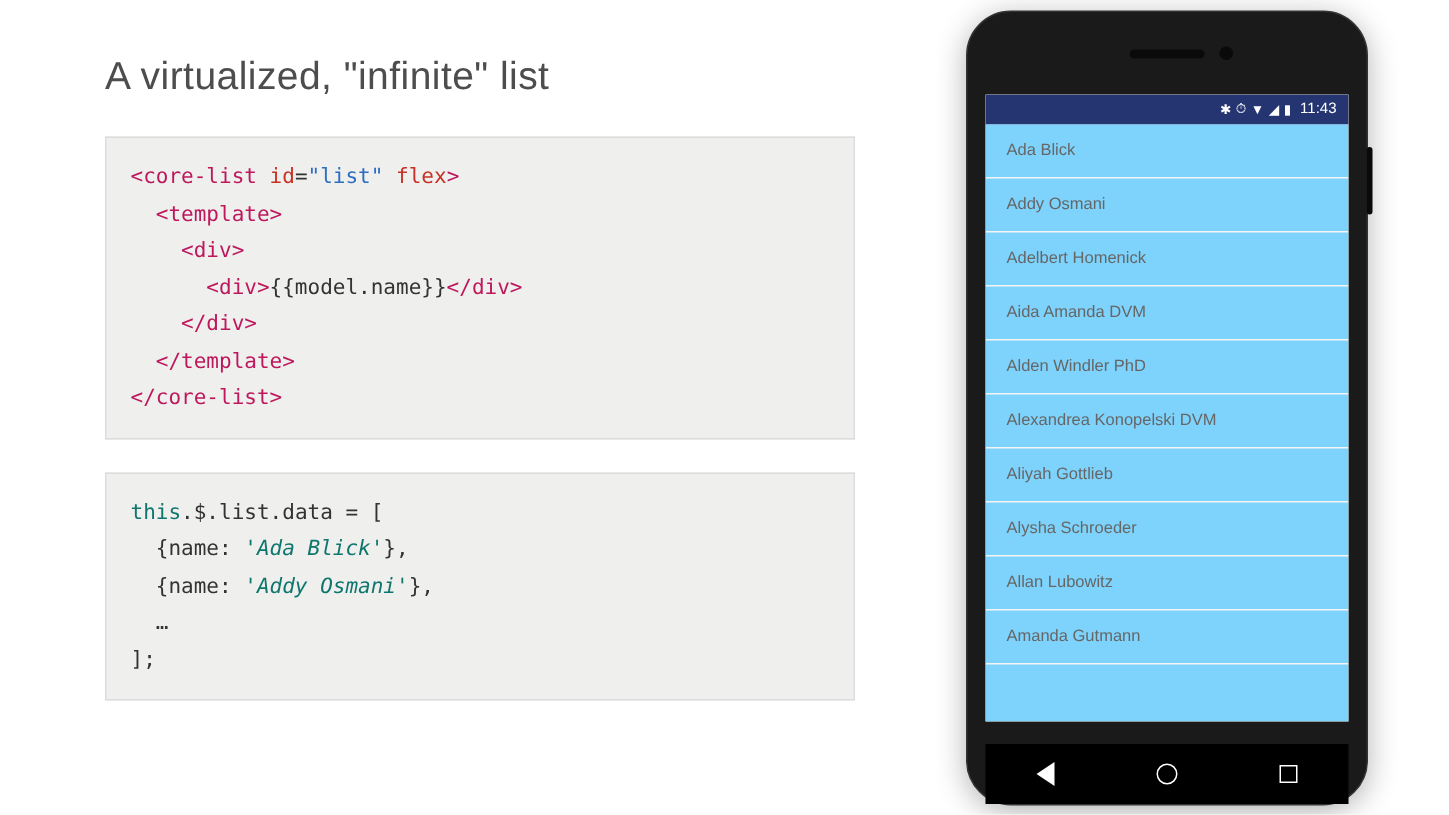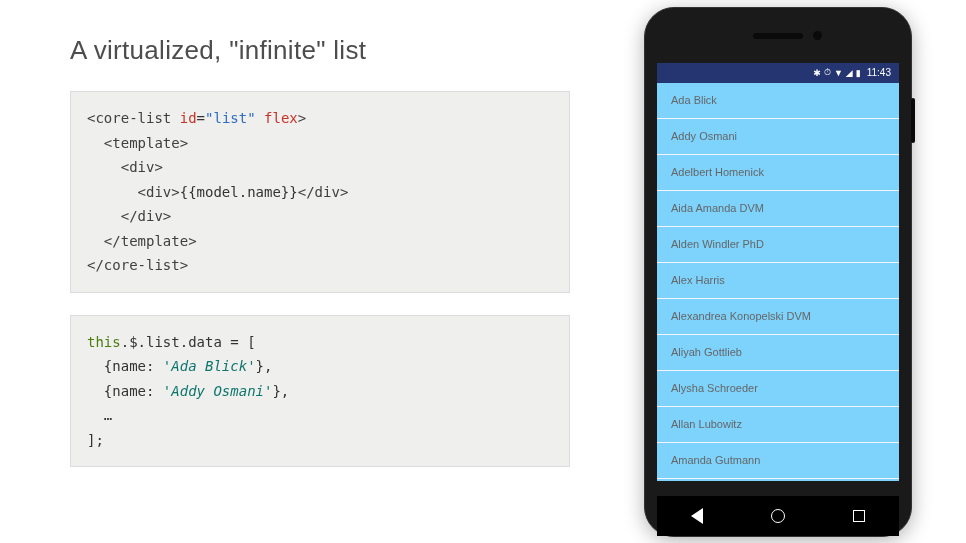--- a/index.html
+++ b/index.html
@@ -35,25 +35,25 @@
       background: #efefed;
       border: 1px solid #dcdcdc;
       padding: 14px 16px;
       font-family: Menlo, Consolas, monospace;
       font-size: 14px;
       line-height: 1.75;
       color: #333;
       white-space: pre;
       margin-bottom: 22px;
     }
-    .tag { color: #404040; }
+    .tag { color: #be185d; }
     .attr-name { color: #c73228; }
     .attr-value { color: #2d6dc2; }
     .code-text { color: #333; }
-    .keyword-this { color: #4d7c0f; }
+    .keyword-this { color: #0f766e; }
     .string { color: #0f766e; font-style: italic; }
     .prop { color: #333; }
     
     .right-panel {
       flex: 1;
       display: flex;
       justify-content: center;
       align-items: center;
     }
     .phone {
@@ -216,21 +216,20 @@
             <span class="status-icon">▮</span>
           </div>
           <span class="status-time">11:43</span>
         </div>
         <div class="app-list">
           <div class="list-item">Ada Blick</div>
           <div class="list-item">Addy Osmani</div>
           <div class="list-item">Adelbert Homenick</div>
           <div class="list-item">Aida Amanda DVM</div>
           <div class="list-item">Alden Windler PhD</div>
-          <div class="list-item">Alex Harris</div>
           <div class="list-item">Alexandrea Konopelski DVM</div>
           <div class="list-item">Aliyah Gottlieb</div>
           <div class="list-item">Alysha Schroeder</div>
           <div class="list-item">Allan Lubowitz</div>
           <div class="list-item">Amanda Gutmann</div>
         </div>
       </div>
       <div class="nav-bar">
         <div class="nav-icon">
             <div class="nav-back"></div>

